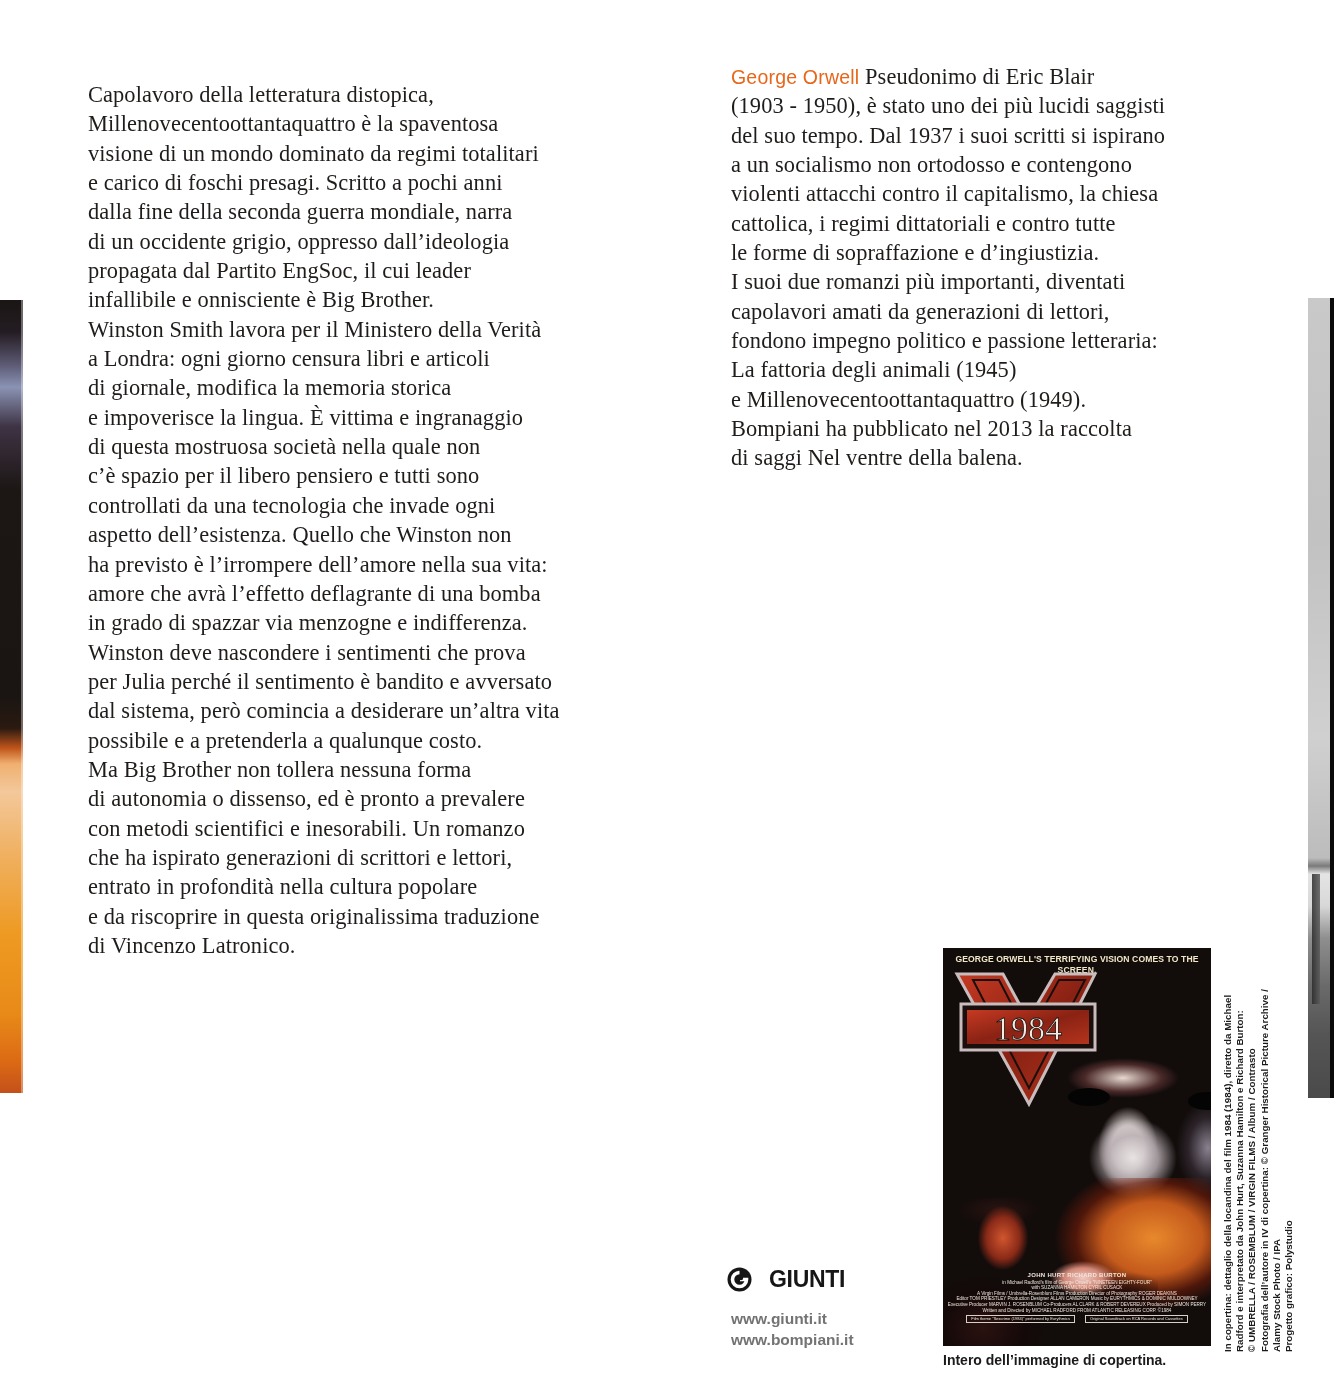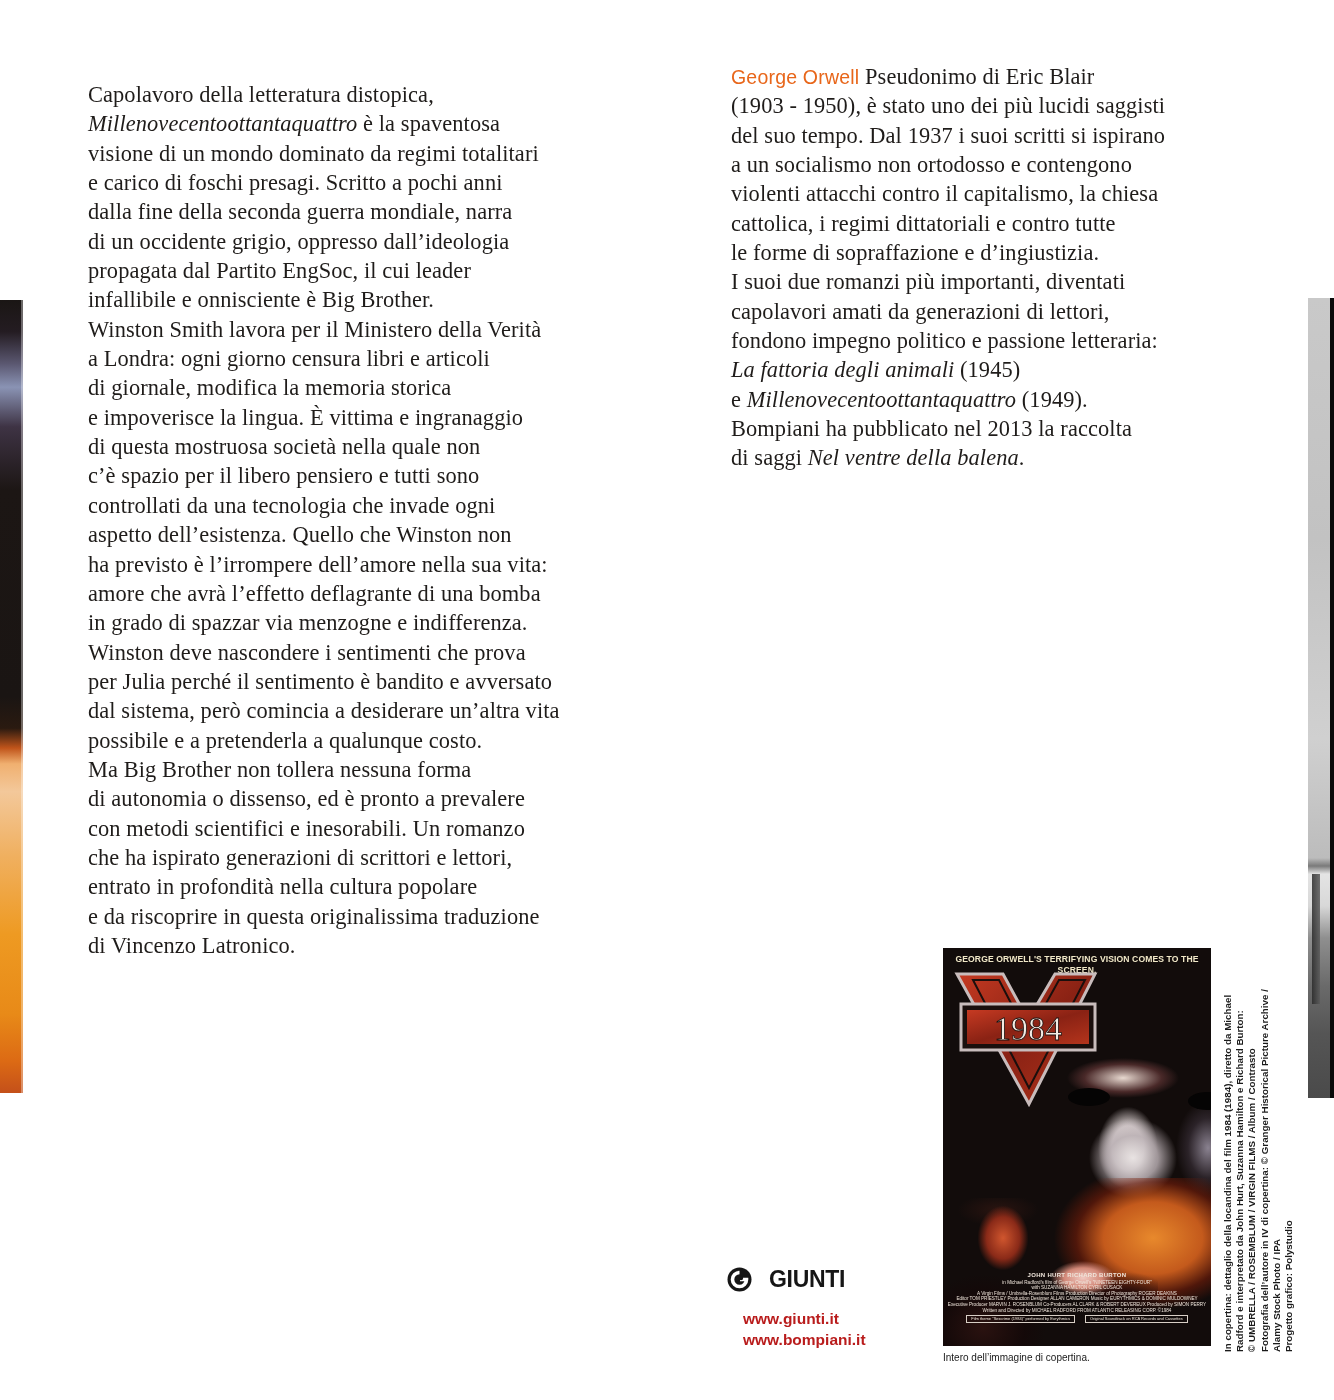--- a/index.html
+++ b/index.html
@@ -90,21 +90,21 @@
       left: 88px;
       top: 80px;
       width: 540px;
     }
     .col-right {
       left: 731px;
       top: 62px;
       width: 520px;
     }
     .line { display: block; height: 29.35px; }
-    .it { font-style: italic; }
+    .it { }
     .author-name {
       font-family: "Liberation Sans", "DejaVu Sans", sans-serif;
       font-weight: normal;
       color: #e8661a;
       font-size: 19.5px;
       letter-spacing: 0.2px;
     }
 
     
     .publisher-logo {
@@ -130,21 +130,21 @@
     .urls {
       position: absolute;
       left: 731px;
       top: 1308px;
       font-family: "Liberation Sans", "DejaVu Sans", sans-serif;
       font-weight: bold;
       font-size: 15.5px;
       line-height: 21px;
       color: #1a1a1a;
     }
-    .urls a { color: #b91c1c; text-decoration: none; display: block; margin-left: 12px; }
+    .urls a { color: #737373; text-decoration: none; display: block; }
 
     
     .poster {
       position: absolute;
       left: 943px;
       top: 948px;
       width: 268px;
       height: 398px;
       overflow: hidden;
       background: #120c0b;
@@ -230,22 +230,22 @@
     .poster-credits .boxes span {
       border: 0.8px solid #d8cfc6;
       padding: 0 4px;
       font-size: 4px;
     }
     .poster-caption {
       position: absolute;
       left: 943px;
       top: 1352px;
       font-family: "Liberation Sans", "DejaVu Sans", sans-serif;
-      font-weight: normal;
-      font-size: 10px;
+      font-weight: bold;
+      font-size: 14px;
       color: #1a1a1a;
       white-space: nowrap;
     }
 
     
     .credits-vertical {
       position: absolute;
       left: 1222px;
       top: 1352px;
       width: 392px;

